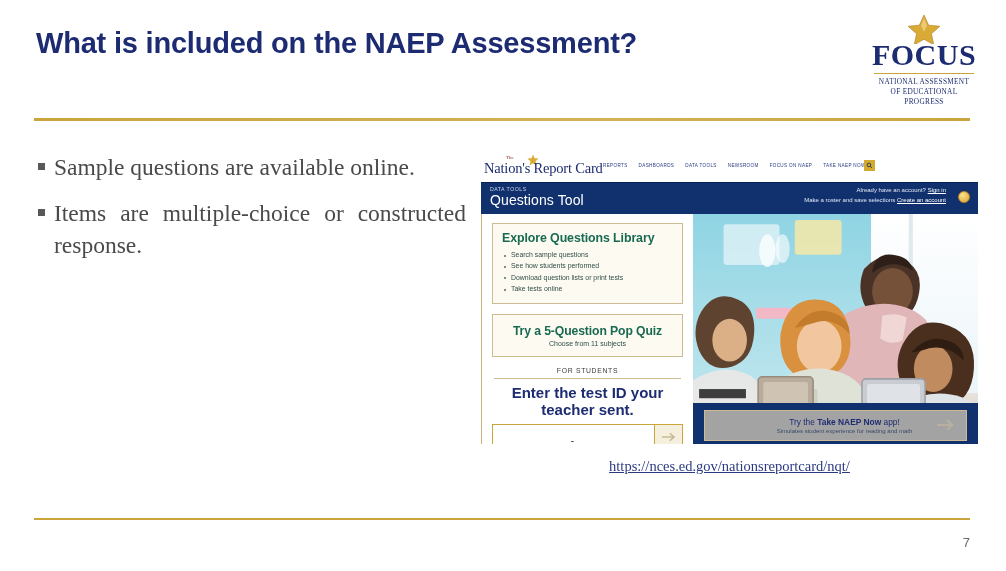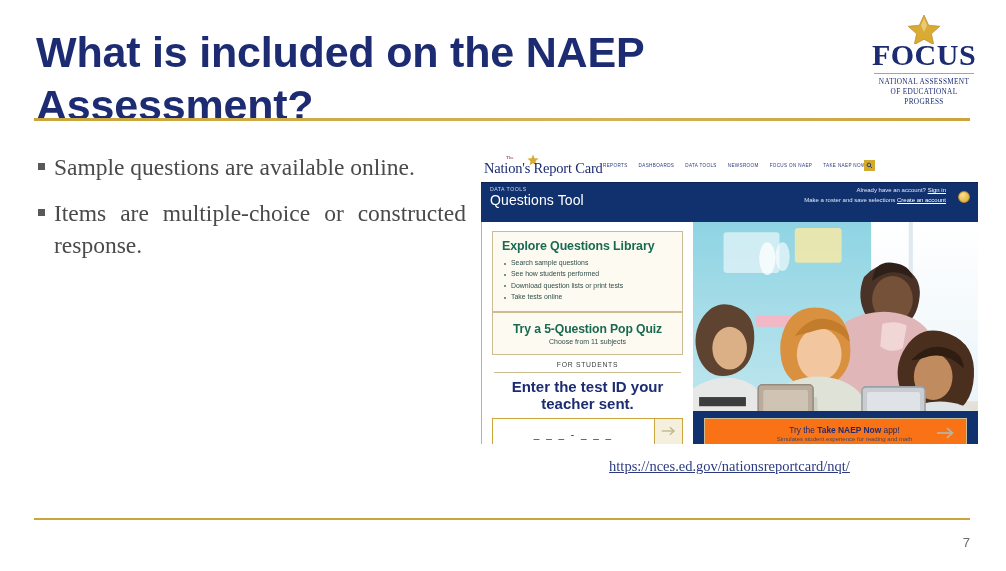--- a/index.html
+++ b/index.html
@@ -8,21 +8,21 @@
     background: #ffffff;
     font-family: "Liberation Serif", serif;
     overflow: hidden;
   }
   .slide { position: relative; width: 1006px; height: 571px; background: #fff; }
 
   
   .title {
     position: absolute; left: 36px; top: 26px; width: 620px;
     font-family: "Liberation Sans", sans-serif;
-    font-weight: bold; font-size: 43px; line-height: 1.24;
+    font-weight: bold; font-size: 29px; line-height: 1.24;
     color: #1d2c72; letter-spacing: -0.2px;
   }
   .title-rule {
     position: absolute; left: 34px; top: 118px; width: 936px; height: 3px;
     background: linear-gradient(to right, #c9a53c, #d4b258 60%, #c9a53c);
   }
   .footer-rule {
     position: absolute; left: 34px; top: 518px; width: 936px; height: 2px;
     background: #c9a53c;
   }
@@ -80,21 +80,21 @@
     font-family:"Liberation Sans", sans-serif; font-size:4.6px;
     color:#2b3a80; letter-spacing:0.35px; white-space:nowrap;
   }
   .nav-search {
     position:absolute; left:383px; top:8px; width:11px; height:11px;
     background:#d3a92f; display:flex; align-items:center; justify-content:center;
   }
 
   
   .toolhdr {
-    height: 40px; background:#11306e; position:relative;
+    height: 32px; background:#11306e; position:relative;
     border-top:1px solid #0b2154;
   }
   .toolhdr-eyebrow {
     position:absolute; left:9px; top:3px;
     font-family:"Liberation Sans", sans-serif; font-size:5.2px;
     color:#cfd8ef; letter-spacing:0.5px;
   }
   .toolhdr-title {
     position:absolute; left:9px; top:9px;
     font-family:"Liberation Sans", sans-serif; font-size:14px; color:#ffffff;
@@ -110,20 +110,21 @@
   }
 
   
   .toolbody { display:flex; height: 234px; background:#fff; }
   .leftcol {
     width: 212px; background:#fff; border:1px solid #c9b27e; border-top:none;
     border-right:none; padding: 9px 10px 0 10px; position:relative;
   }
   .card {
     border:1px solid #cdbb92; background:#fdfaf1; padding:7px 9px 8px;
+    margin-bottom: 10px;
   }
   .card-h {
     font-family:"Liberation Sans", sans-serif; font-weight:bold;
     font-size:12.4px; color:#196a53; margin-bottom:4px; letter-spacing:-0.1px;
   }
   .card-li {
     font-family:"Liberation Sans", sans-serif; font-size:6.9px; color:#2f4f4a;
     line-height:1.65; padding-left:9px; position:relative;
   }
   .card-li::before {
@@ -156,21 +157,21 @@
   }
 
   
   .rightcol { flex:1; position:relative; background:#d9e6ee; overflow:hidden; }
   .photo { position:absolute; inset:0; }
   .banner {
     position:absolute; left:0; right:0; bottom:0; height:45px; background:#11306e;
     display:flex; align-items:center; justify-content:center;
   }
   .banner-inner {
-    width: 92%; height:31px; background:#f97316; border:1px solid #cdbb92;
+    width: 92%; height:31px; background:#a3a3a3; border:1px solid #cdbb92;
     display:flex; align-items:center; position:relative;
   }
   .banner-txt { flex:1; text-align:center; padding-left:18px; }
   .banner-l1 { font-family:"Liberation Sans",sans-serif; font-size:8.4px; color:#1d2c72; }
   .banner-l1 b { font-weight:bold; }
   .banner-l2 { font-family:"Liberation Sans",sans-serif; font-size:6px; color:#3a4a6a; margin-top:1px; }
   .banner-arrow { position:absolute; right:10px; top:6px; }
 
   
   .url-cap {

